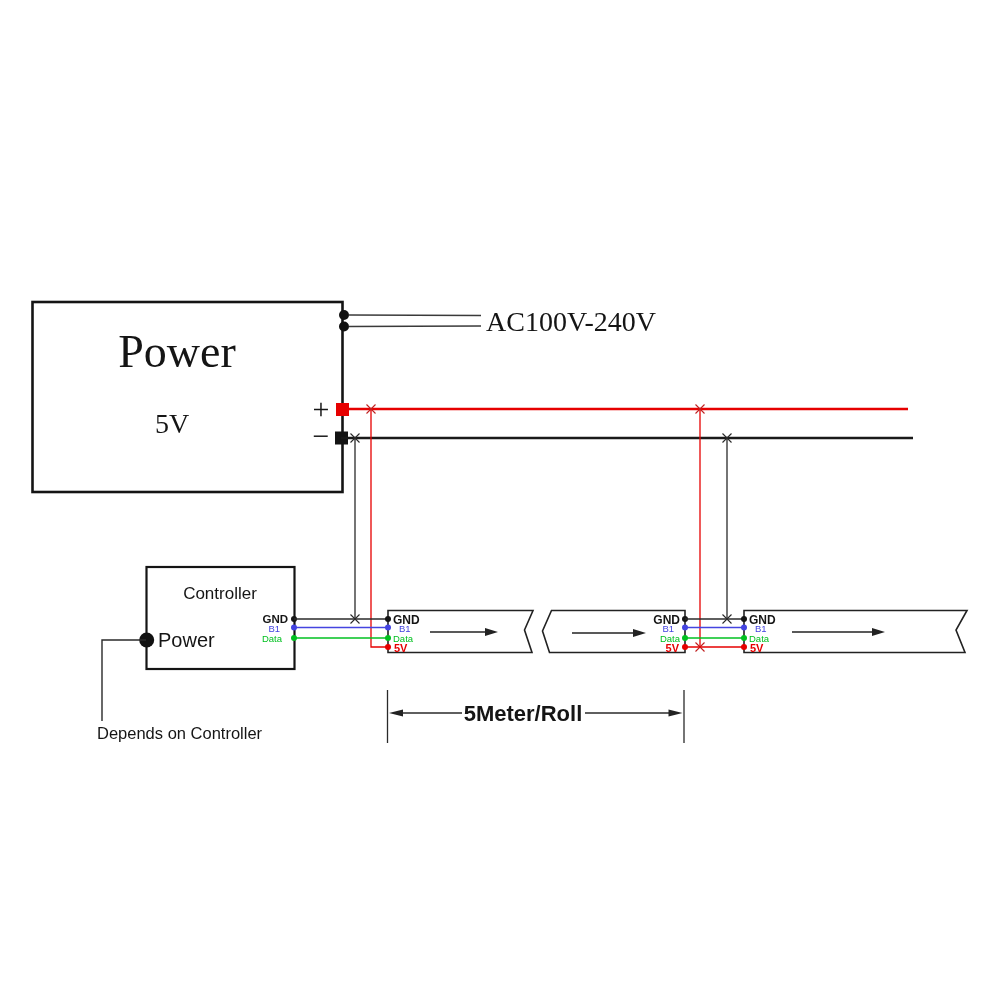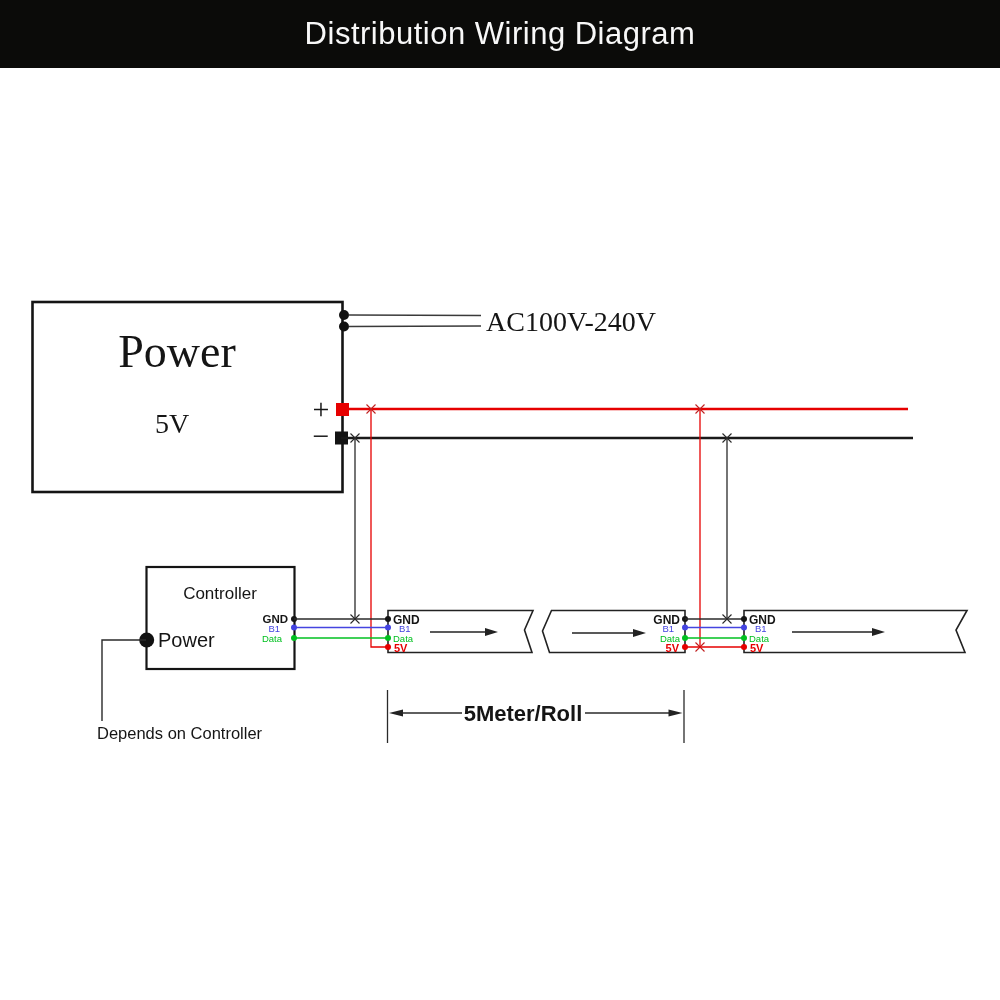--- a/index.html
+++ b/index.html
@@ -16,23 +16,20 @@
   .pin-gnd{fill:#151515;font-weight:bold;}
   .pin-b1{fill:#4444e0;}
   .pin-data{fill:#00c020;}
   .pin-5v{fill:#e60000;font-weight:bold;}
 </style>
 </head>
 <body>
 
 <div class="page">
 
-  <div class="titlebar">
-    <div class="title">Distribution Wiring Diagram</div>
-  </div>
 
   <svg width="1000" height="1000" viewBox="0 0 1000 1000">
 
     <rect x="32.5" y="302" width="310" height="190" fill="#ffffff" stroke="#141414" stroke-width="2.6"></rect>
     <text class="serif" x="177" y="367" font-size="46" text-anchor="middle">Power</text>
     <text class="serif" x="172" y="433" font-size="28" text-anchor="middle">5V</text>
 
     <circle cx="344" cy="315" r="5" fill="#111111"></circle>
     <circle cx="344" cy="326.5" r="5" fill="#111111"></circle>
     <line x1="349" y1="315" x2="481" y2="315.5" stroke="#3a3a3a" stroke-width="1.3"></line>

